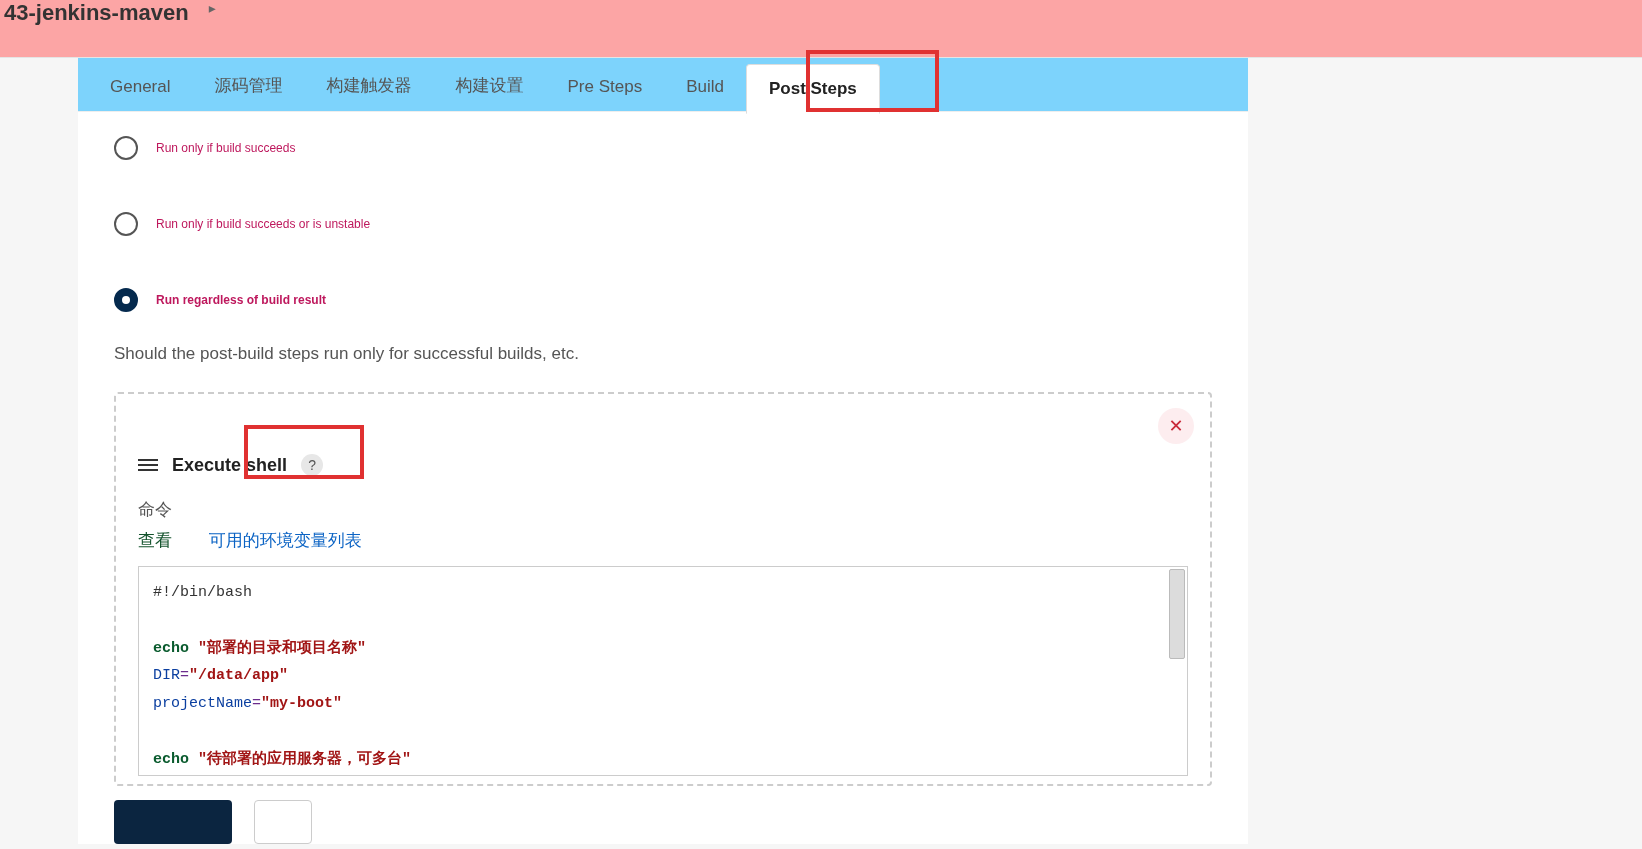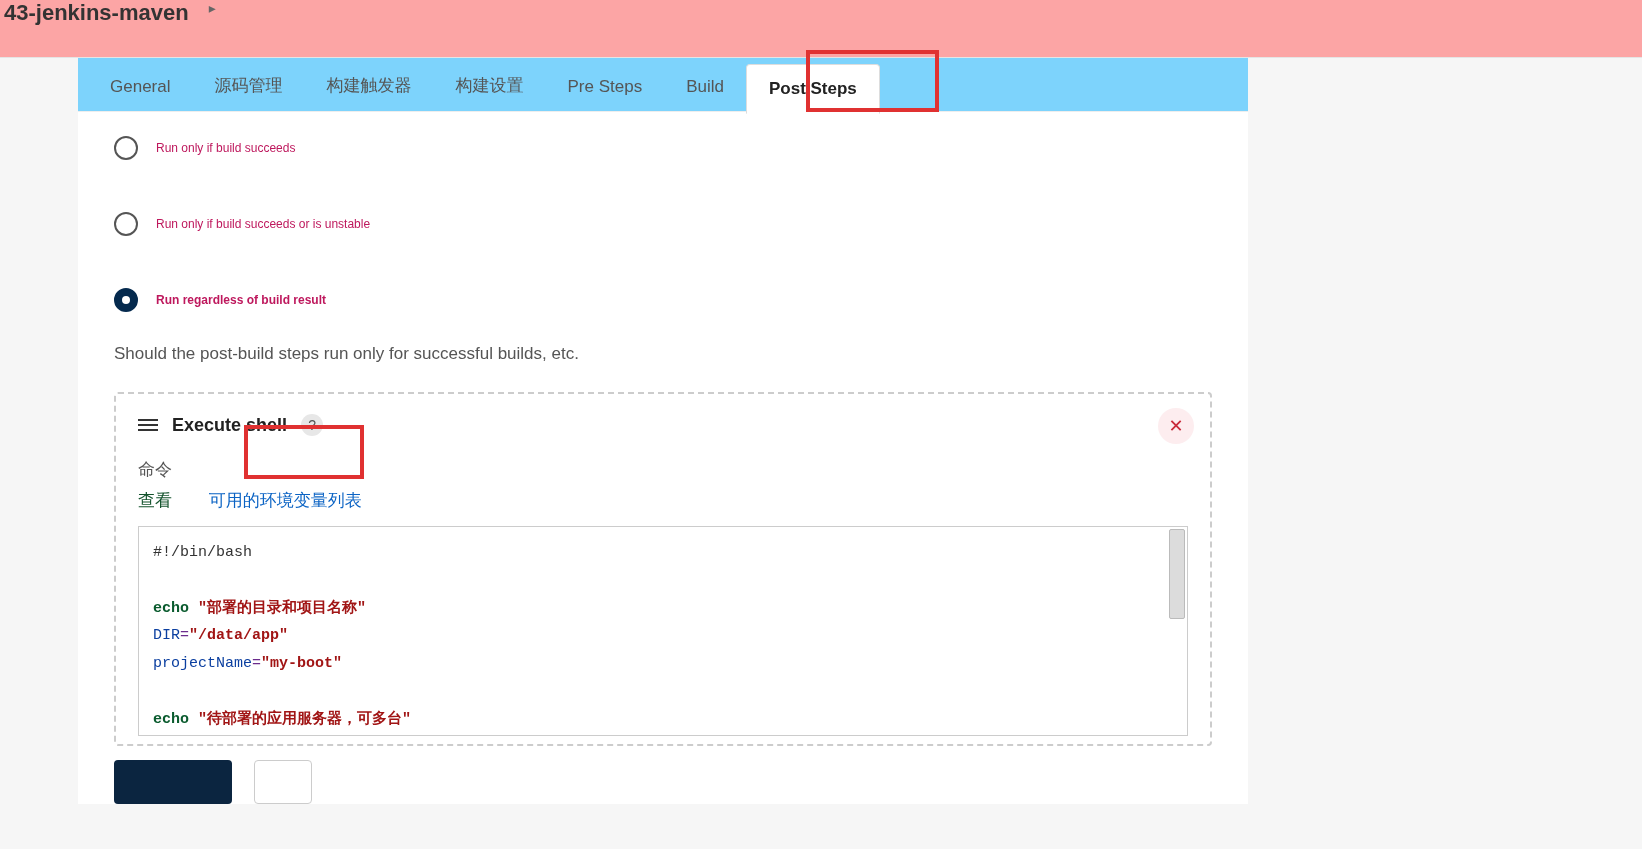--- a/index.html
+++ b/index.html
@@ -13,21 +13,21 @@
   .tab.active { background: #fff; font-weight: 700; color: #222; border: 1px solid #ddd; border-bottom: 1px solid #fff; position: relative; top: 3px; }
   .content-area { padding: 24px 36px 10px 36px; background: #fff; }
   .radio-block { display: flex; align-items: center; gap: 18px; margin-bottom: 52px; }
   .radio-circle { width: 24px; height: 24px; border: 2px solid #555; border-radius: 50%; display: inline-flex; align-items: center; justify-content: center; cursor: pointer; }
   .radio-circle.selected { border-color: #052a4e; background: #052a4e; }
   .radio-dot { width: 8px; height: 8px; background: #fff; border-radius: 50%; display: none; }
   .radio-circle.selected .radio-dot { display: block; }
   .radio-label { font-size: 12px; color: #be185d; }
   .help-text { font-size: 17px; color: #555; margin-top: -22px; margin-bottom: 28px; }
   .step-box { border: 2px dashed #ccc; border-radius: 4px; padding: 20px 22px 8px 22px; position: relative; }
-  .step-header { display: flex; align-items: center; gap: 14px; margin-bottom: 22px; }
+  .step-header { display: flex; align-items: center; gap: 14px; margin-bottom: 22px; margin-top: 40px; }
   .drag-handle { display: inline-flex; flex-direction: column; gap: 3px; cursor: grab; }
   .drag-handle .bar { width: 20px; height: 2px; background: #333; }
   .step-title { font-size: 18px; font-weight: 700; color: #222; }
   .help-btn { width: 22px; height: 22px; border-radius: 50%; background: #e7e7e7; display: inline-flex; align-items: center; justify-content: center; font-size: 14px; color: #555; cursor: pointer; }
   .delete-btn { position: absolute; top: 14px; right: 16px; width: 36px; height: 36px; border-radius: 50%; background: #fdedef; color: #c92a3a; display: flex; align-items: center; justify-content: center; font-size: 18px; cursor: pointer; }
   .field-label { font-size: 17px; color: #555; margin-bottom: 8px; }
   .link-row { font-size: 17px; margin-bottom: 14px; }
   .link-row .prefix { color: #14532d; }
   .link-row .link { color: #0b63c4; font-weight: 400; cursor: pointer; margin-left: 32px; }
   .code-wrap { position: relative; border: 1px solid #ccc; height: 210px; overflow: hidden; }

